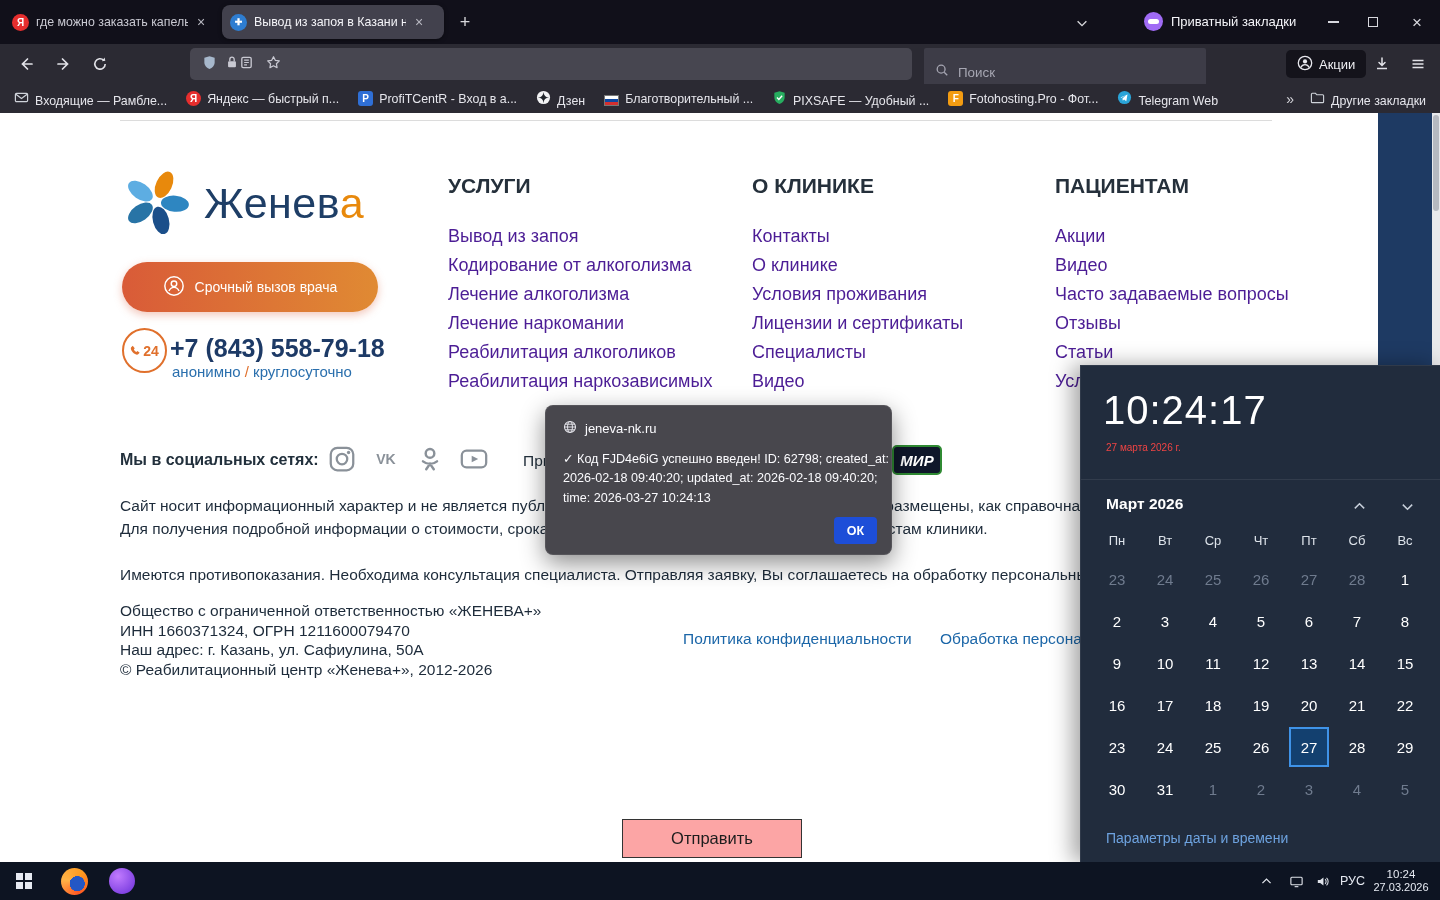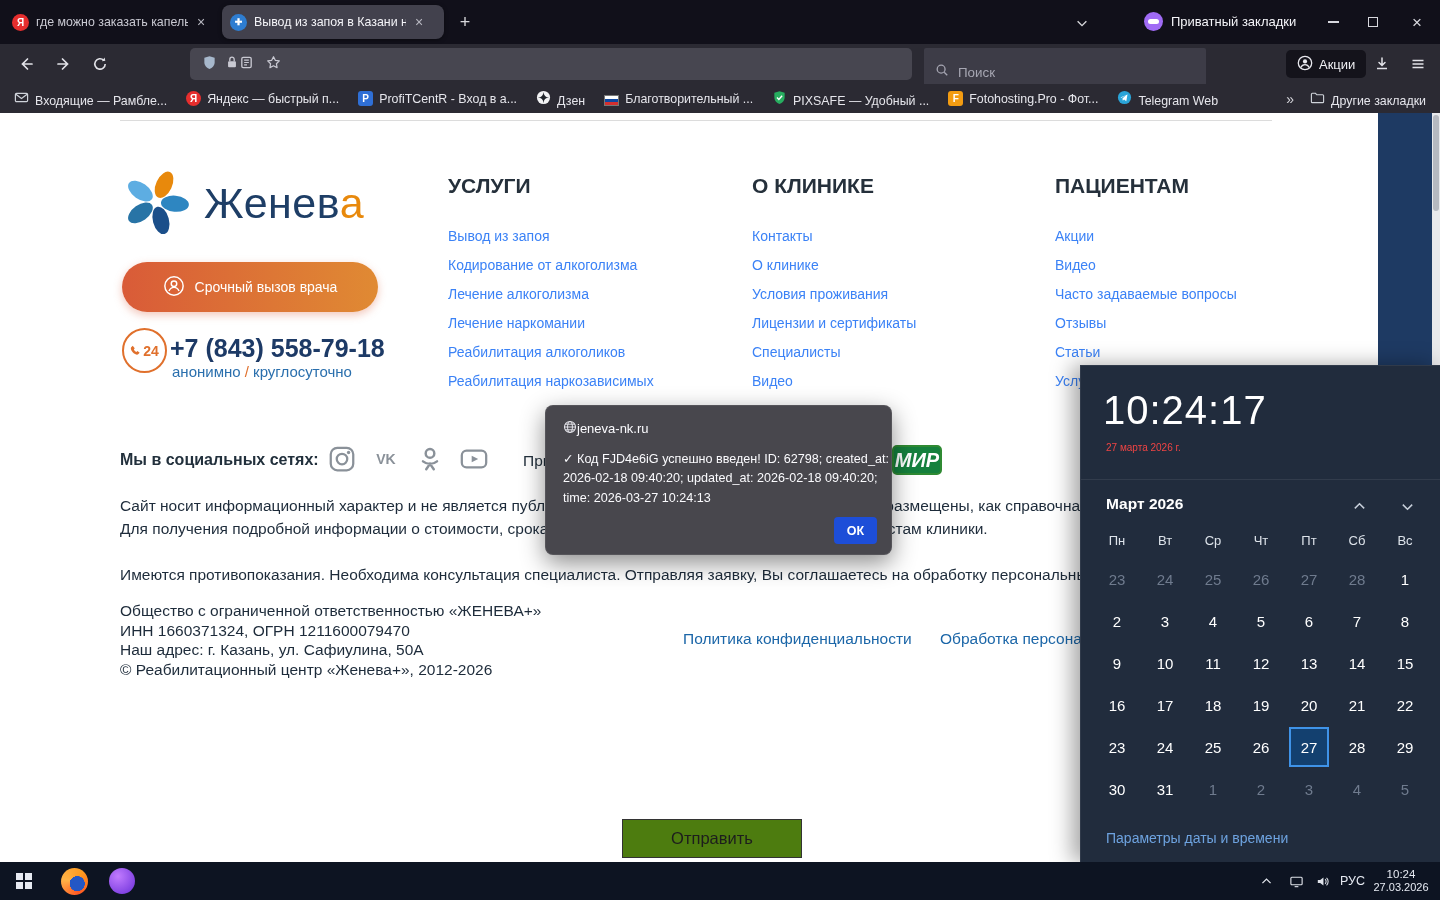--- a/index.html
+++ b/index.html
@@ -56,42 +56,42 @@
     color:#fff;font-size:14px;box-shadow:0 3px 8px rgba(217,91,56,.35)}
   .phone-icon{position:absolute;left:122px;top:215px;width:45px;height:45px;border-radius:50%;border:2.6px solid #e0702c;
     display:flex;align-items:center;justify-content:center;gap:1px;color:#e0702c;font-weight:bold;font-size:14px}
   .phone-num{position:absolute;left:170px;top:221px;font-size:25px;font-weight:bold;color:#1d3a66}
   .phone-sub{position:absolute;left:172px;top:250px;font-size:15px}
   .phone-sub .blue{color:#2a6fad}
   .phone-sub .orange{color:#e0702c}
 
   .fcol{position:absolute;top:61px}
   .fcol h3{font-size:21px;font-weight:600;color:#25303b;line-height:24px;margin-bottom:24px}
-  .col-item{font-size:14px;color:#3b82f6;line-height:29px;white-space:nowrap;cursor:pointer}
+  .col-item{font-size:18px;color:#4c1d95;line-height:29px;white-space:nowrap;cursor:pointer}
 
   .soc-label{position:absolute;left:120px;top:338px;font-size:16px;font-weight:600;color:#22303c}
   .soc-row{position:absolute;left:326px;top:330px;display:flex;gap:12px}
   .soc{width:32px;height:32px;display:flex;align-items:center;justify-content:center}
   .pay-label{position:absolute;left:523px;top:339px;font-size:15.5px;color:#22303c;white-space:nowrap}
-  .mir{position:absolute;left:892px;top:332px;width:50px;height:30px;background:#15803d;border:2px solid #2f8a33;border-radius:5px;
-    display:flex;align-items:center;justify-content:center;color:#fff;font-weight:bold;font-style:italic;font-size:20px}
+  .mir{position:absolute;left:892px;top:332px;width:50px;height:30px;background:#0f172a;border:2px solid #2f8a33;border-radius:5px;
+    display:flex;align-items:center;justify-content:center;color:#fff;font-weight:bold;font-style:italic;font-size:15px}
 
   .disc{position:absolute;left:120px;font-size:15.5px;color:#1d2b3a;white-space:nowrap}
   .company{position:absolute;left:120px;top:488px;font-size:15.5px;line-height:19.6px;color:#1d2b3a}
   .plink{position:absolute;top:517px;font-size:15.5px;color:#1b66a8;white-space:nowrap;cursor:pointer}
 
   .code-input{position:absolute;left:210px;top:603px;width:1003px;height:101px;border:1px solid #3f3f3f;background:#fff;
     font-family:"Liberation Sans",sans-serif;font-size:21px;color:#333;padding:0 0 0 3px;outline:none}
-  .submit-btn{position:absolute;left:622px;top:706px;width:180px;height:39px;background:#4d7c0f;border:1px solid #333;
+  .submit-btn{position:absolute;left:622px;top:706px;width:180px;height:39px;background:#fca5a5;border:1px solid #333;
     display:flex;align-items:center;justify-content:center;font-size:16.5px;color:#1d1d1d;cursor:pointer}
 
   
   .alert{position:absolute;left:545px;top:405px;width:347px;height:150px;background:#48474d;border:1px solid rgba(255,255,255,.08);
     border-radius:8px;box-shadow:0 8px 24px rgba(0,0,0,.45);color:#fbfbfe;z-index:50}
-  .alert-head{position:absolute;left:17px;top:14px;display:flex;align-items:center;font-size:13px}
+  .alert-head{position:absolute;left:17px;top:14px;display:flex;align-items:center;gap:8px;font-size:13px}
   .alert-msg{position:absolute;left:17px;top:44px;font-size:12.6px;line-height:19.3px;white-space:nowrap}
   .alert-ok{position:absolute;right:14px;bottom:10px;width:43px;height:27px;background:#1d4ed8;border-radius:4px;
     display:flex;align-items:center;justify-content:center;color:#fff;font-size:12.5px;font-weight:bold;cursor:pointer}
 
   
   .cal{position:absolute;left:1080px;top:365px;width:360px;height:497px;background:#212c3d;z-index:60;
     border-left:1px solid rgba(255,255,255,.07);border-top:1px solid rgba(255,255,255,.07);box-shadow:-8px 0 20px rgba(0,0,0,.35);color:#fff}
   .cal-time{position:absolute;left:22px;top:22px;font-size:40px;font-weight:200;letter-spacing:1px}
   .cal-date{position:absolute;left:25px;top:76px;font-size:10px;color:#ef4444}
   .cal-sep{position:absolute;left:0;top:113px;width:360px;height:1px;background:rgba(255,255,255,.08)}

